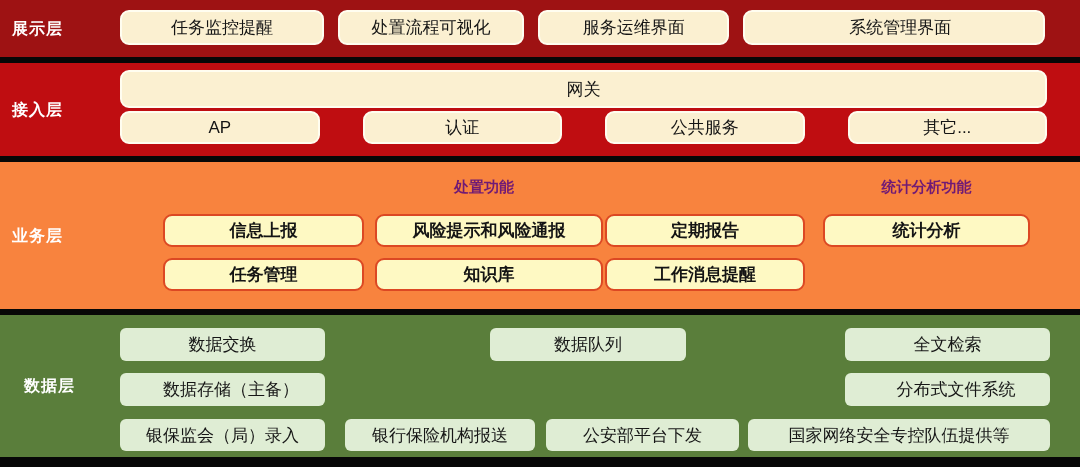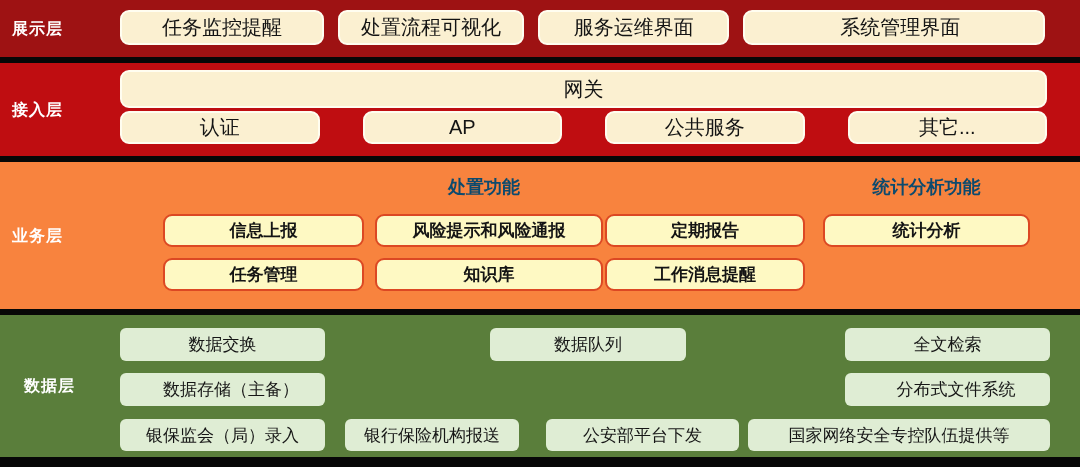--- a/index.html
+++ b/index.html
@@ -14,37 +14,37 @@
   .band-data    {top:315px;height:142px;background:#5A7E3B;}
 
   .layer-label{
     position:absolute;left:12px;top:50%;transform:translateY(-50%);
     color:#fff;font-size:16px;font-weight:600;letter-spacing:1px;white-space:nowrap;
   }
   .band-data .layer-label{left:24px;}
 
   .cream{
     background:#FBF0D1;border:2px solid #FFFDF0;border-radius:9px;
-    color:#141414;font-size:20px;display:flex;align-items:center;justify-content:center;
+    color:#141414;font-size:17px;display:flex;align-items:center;justify-content:center;
     box-sizing:border-box;white-space:nowrap;
   }
 
   
   .display-row{position:absolute;left:120px;right:35px;top:10px;height:35px;display:flex;gap:14px;}
   .display-row .cream{flex-basis:0;}
   .g1{flex-grow:207;} .g2{flex-grow:189;} .g3{flex-grow:194;} .g4{flex-grow:296;padding-left:12px;}
 
   
   .gateway{position:absolute;left:120px;right:33px;top:7px;height:38px;}
   .access-row{position:absolute;left:120px;right:33px;top:48px;height:33px;display:flex;gap:43px;}
   .access-row .cream{flex:1 1 0;}
 
   
   .biz-header{
-    position:absolute;top:13px;height:24px;color:#0c4a6e;font-size:18px;font-weight:700;
+    position:absolute;top:13px;height:24px;color:#701a75;font-size:15px;font-weight:700;
     display:flex;align-items:center;justify-content:center;white-space:nowrap;
   }
   .bh1{left:163px;width:642px;}
   .bh2{left:823px;width:207px;}
   .biz-box{
     position:absolute;height:33px;background:#fef9c3;border:2px solid #DC4823;border-radius:9px;
     color:#141414;font-size:17px;display:flex;align-items:center;justify-content:center;
     box-sizing:border-box;white-space:nowrap;font-weight:bold;
   }
   .r1{top:52px;} .r2{top:96px;}
@@ -52,21 +52,21 @@
   .c3{left:605px;width:200px;} .c4{left:823px;width:207px;}
 
   
   .data-box{
     position:absolute;height:33px;background:#DFEDD4;border-radius:6px;
     color:#161616;font-size:17px;display:flex;align-items:center;justify-content:center;
     box-sizing:border-box;white-space:nowrap;
   }
   .dr1{top:13px;} .dr2{top:58px;padding-left:17px;} .dr3{top:104px;height:32px;}
   .dc1{left:120px;width:205px;} .dc2{left:490px;width:196px;} .dc3{left:845px;width:205px;}
-  .d31{left:120px;width:205px;} .d32{left:345px;width:174px;}
+  .d31{left:120px;width:205px;} .d32{left:345px;width:190px;}
   .d33{left:546px;width:193px;} .d34{left:748px;width:302px;}
 </style>
 </head>
 <body>
 
 <div class="canvas">
 
   <section class="band band-display">
     <div class="layer-label">展示层</div>
     <div class="display-row">
@@ -74,22 +74,22 @@
       <div class="cream g2">处置流程可视化</div>
       <div class="cream g3">服务运维界面</div>
       <div class="cream g4">系统管理界面</div>
     </div>
   </section>
 
   <section class="band band-access">
     <div class="layer-label">接入层</div>
     <div class="cream gateway">网关</div>
     <div class="access-row">
+      <div class="cream">AP</div>
       <div class="cream">认证</div>
-      <div class="cream">AP</div>
       <div class="cream">公共服务</div>
       <div class="cream">其它...</div>
     </div>
   </section>
 
   <section class="band band-business">
     <div class="layer-label">业务层</div>
     <div class="biz-header bh1">处置功能</div>
     <div class="biz-header bh2">统计分析功能</div>
 

